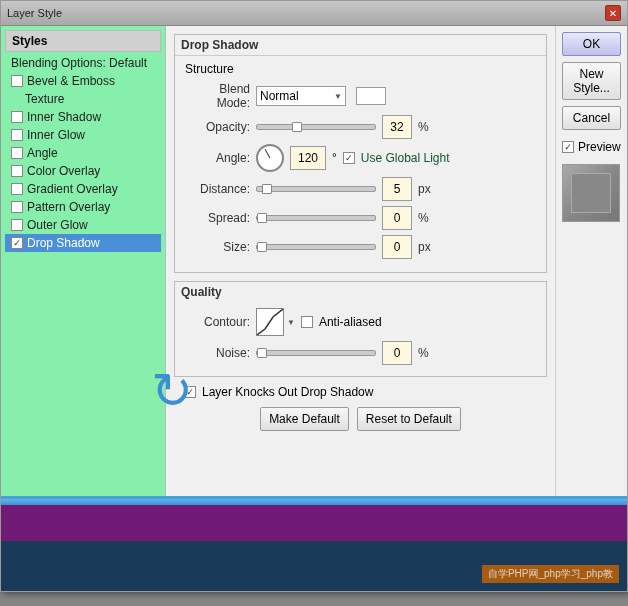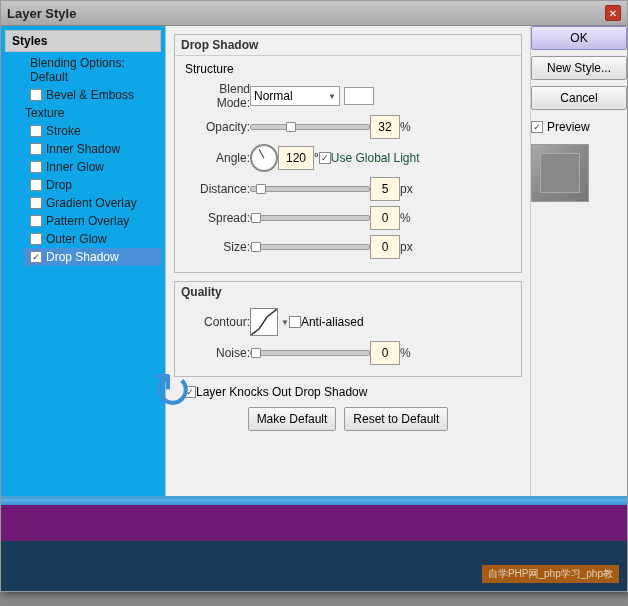--- a/index.html
+++ b/index.html
@@ -22,22 +22,22 @@
     .title-bar {
       background: linear-gradient(to bottom, #c8c8c8, #a8a8a8);
       padding: 4px 6px;
       display: flex;
       align-items: center;
       justify-content: space-between;
       border-bottom: 1px solid #888;
     }
 
     .title-bar-text {
-      font-size: 13px;
-      font-weight: bold;
+      font-size: 11px;
+      font-weight: normal;
       color: #222;
     }
 
     .close-btn {
       width: 16px;
       height: 16px;
       background: #c0392b;
       border: 1px solid #922b21;
       border-radius: 2px;
       display: flex;
@@ -49,21 +49,21 @@
     }
 
     .main-content {
       display: flex;
       height: 470px;
     }
 
     
     .sidebar {
       width: 165px;
-      background: #0ea5e9;
+      background: #86efac;
       border-right: 1px solid #bbb;
       padding: 4px;
       flex-shrink: 0;
     }
 
     .sidebar-header {
       background: #d0d0d0;
       border: 1px solid #bbb;
       padding: 3px 6px;
       font-weight: bold;
@@ -72,21 +72,20 @@
     }
 
     .sidebar-item {
       padding: 2px 6px;
       font-size: 12px;
       color: #222;
       display: flex;
       align-items: center;
       gap: 4px;
       cursor: pointer;
-      margin-left: 19px;
     }
 
     .sidebar-item.active {
       background: #4a90d9;
       color: white;
     }
 
     .sidebar-item .checkbox {
       width: 12px;
       height: 12px;
@@ -117,21 +116,22 @@
       flex: 1;
     }
 
     .content-area {
       flex: 1;
       padding: 8px;
       background: #f0f0f0;
     }
 
     .action-buttons {
-      width: 97px;
+      width: 72px;
+      padding: 6px;
       display: flex;
       flex-direction: column;
       gap: 6px;
       border-left: 1px solid #ccc;
     }
 
     .btn {
       padding: 4px 8px;
       font-size: 12px;
       border: 1px solid #999;
@@ -161,20 +161,21 @@
     }
 
     .section-body {
       padding: 6px 10px;
     }
 
     .form-row {
       display: flex;
       align-items: center;
       margin-bottom: 5px;
+      gap: 6px;
     }
 
     .form-label {
       width: 65px;
       text-align: right;
       font-size: 12px;
       color: #333;
       flex-shrink: 0;
     }
 
@@ -380,40 +381,40 @@
       </div>
 
       <div class="sidebar-item">
         <div class="checkbox"></div>
         <span>Bevel &amp; Emboss</span>
       </div>
       <div class="sidebar-sub-item">
         <span>Texture</span>
       </div>
 
-      <div class="sidebar-item">
-        <div class="checkbox"></div>
-        <span>Stroke</span>
-      </div>
 
       <div class="sidebar-item">
         <div class="checkbox"></div>
         <span>Inner Shadow</span>
       </div>
 
       <div class="sidebar-item">
         <div class="checkbox"></div>
         <span>Inner Glow</span>
       </div>
 
       <div class="sidebar-item">
         <div class="checkbox"></div>
-        <span>Drop</span>
-      </div>
-
+        <span>Angle</span>
+      </div>
+
+      <div class="sidebar-item">
+        <div class="checkbox"></div>
+        <span>Color Overlay</span>
+      </div>
 
       <div class="sidebar-item">
         <div class="checkbox"></div>
         <span>Gradient Overlay</span>
       </div>
 
       <div class="sidebar-item">
         <div class="checkbox"></div>
         <span>Pattern Overlay</span>
       </div>

